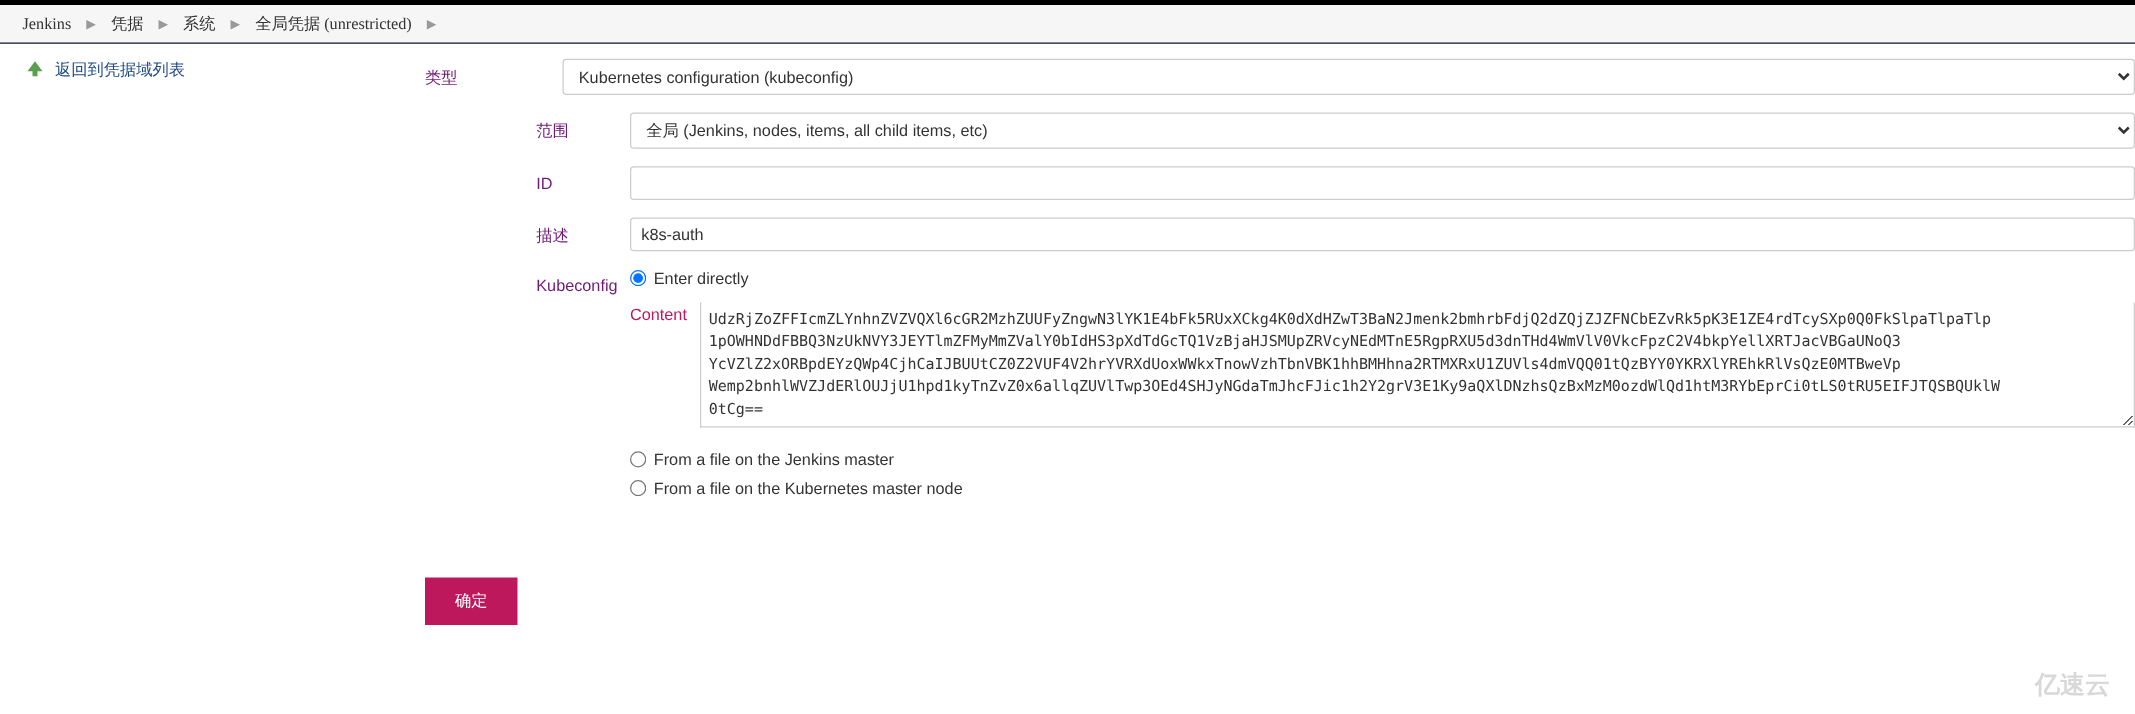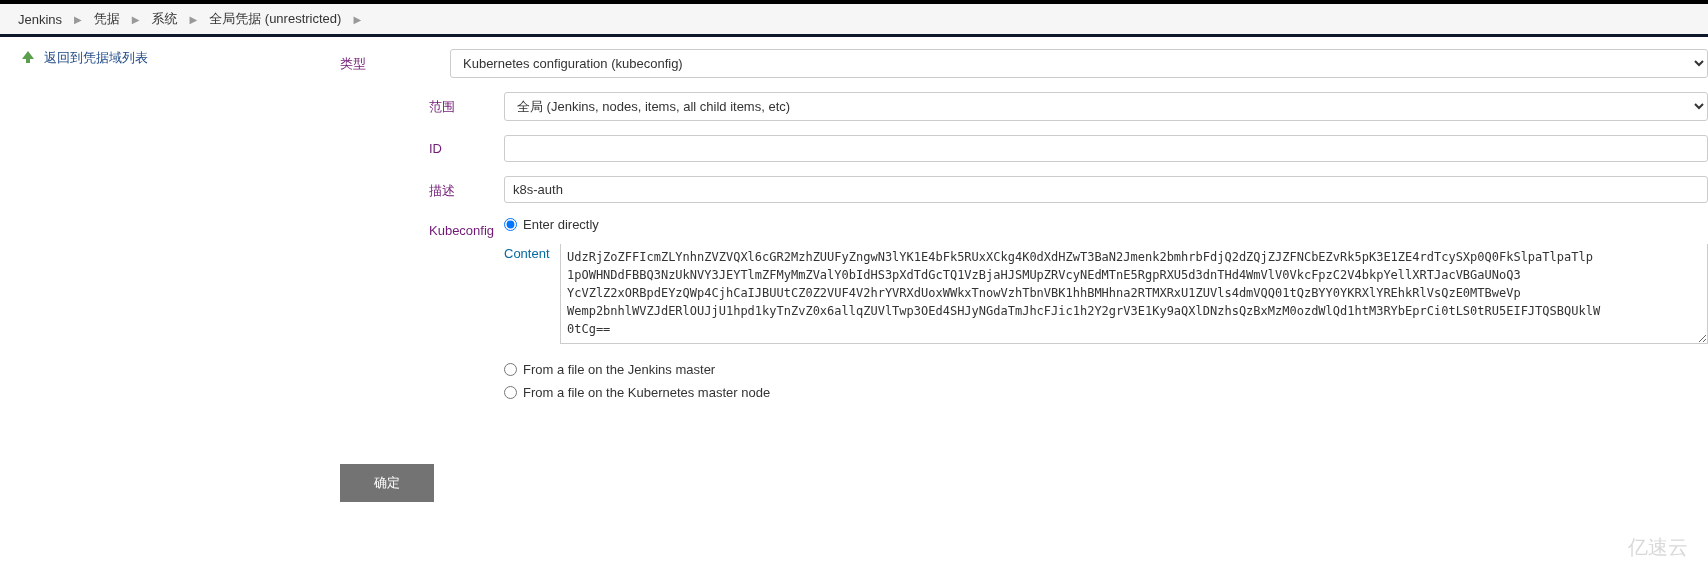--- a/index.html
+++ b/index.html
@@ -13,25 +13,26 @@
       color: #333;
       background: #fff;
       width: 1708px;
     }
     .top-black-bar {
       height: 4px;
       background: #000;
     }
     .breadcrumb {
       background: #f6f6f6;
-      border-bottom: 3px solid #0f172a;
+      border-bottom: 1px solid #0f172a;
       padding: 6px 12px;
       display: flex;
       align-items: center;
       font-size: 13px;
+      font-family: Liberation Serif, serif;
     }
     .breadcrumb a {
       color: #333;
       text-decoration: none;
       padding: 0 6px;
     }
     .breadcrumb .sep {
       color: #999;
       padding: 0 6px;
       font-size: 10px;
@@ -110,21 +111,21 @@
     .content-sub {
       display: flex;
       align-items: flex-start;
       margin-top: 12px;
     }
     .content-sub-label {
       width: 56px;
       min-width: 56px;
       padding-top: 2px;
       font-size: 13px;
-      color: #0369a1;
+      color: #be185d;
     }
     .content-textarea {
       flex: 1;
       border: 1px solid #ccc;
       border-top: none;
       background: #fff;
       font-family: monospace;
       font-size: 12px;
       color: #333;
       padding: 4px 6px;
@@ -132,35 +133,36 @@
       height: 100px;
       overflow: hidden;
       white-space: pre;
       line-height: 1.5;
     }
     .submit-row {
       margin-top: 60px;
       margin-left: 0;
     }
     .btn-submit {
-      background: #737373;
+      background: #be185d;
       color: #fff;
       border: none;
-      padding: 10px 34px;
+      padding: 10px 24px;
       font-size: 13px;
       cursor: pointer;
     }
     .watermark {
       position: fixed;
       right: 20px;
       bottom: 10px;
       opacity: 0.25;
       font-size: 20px;
       color: #666;
       pointer-events: none;
+      font-weight: bold;
     }
   </style>
 </head>
 <body>
 
 <div class="top-black-bar"></div>
 
 <div class="breadcrumb">
   <a href="#">Jenkins</a>
   <span class="sep">▶</span>

